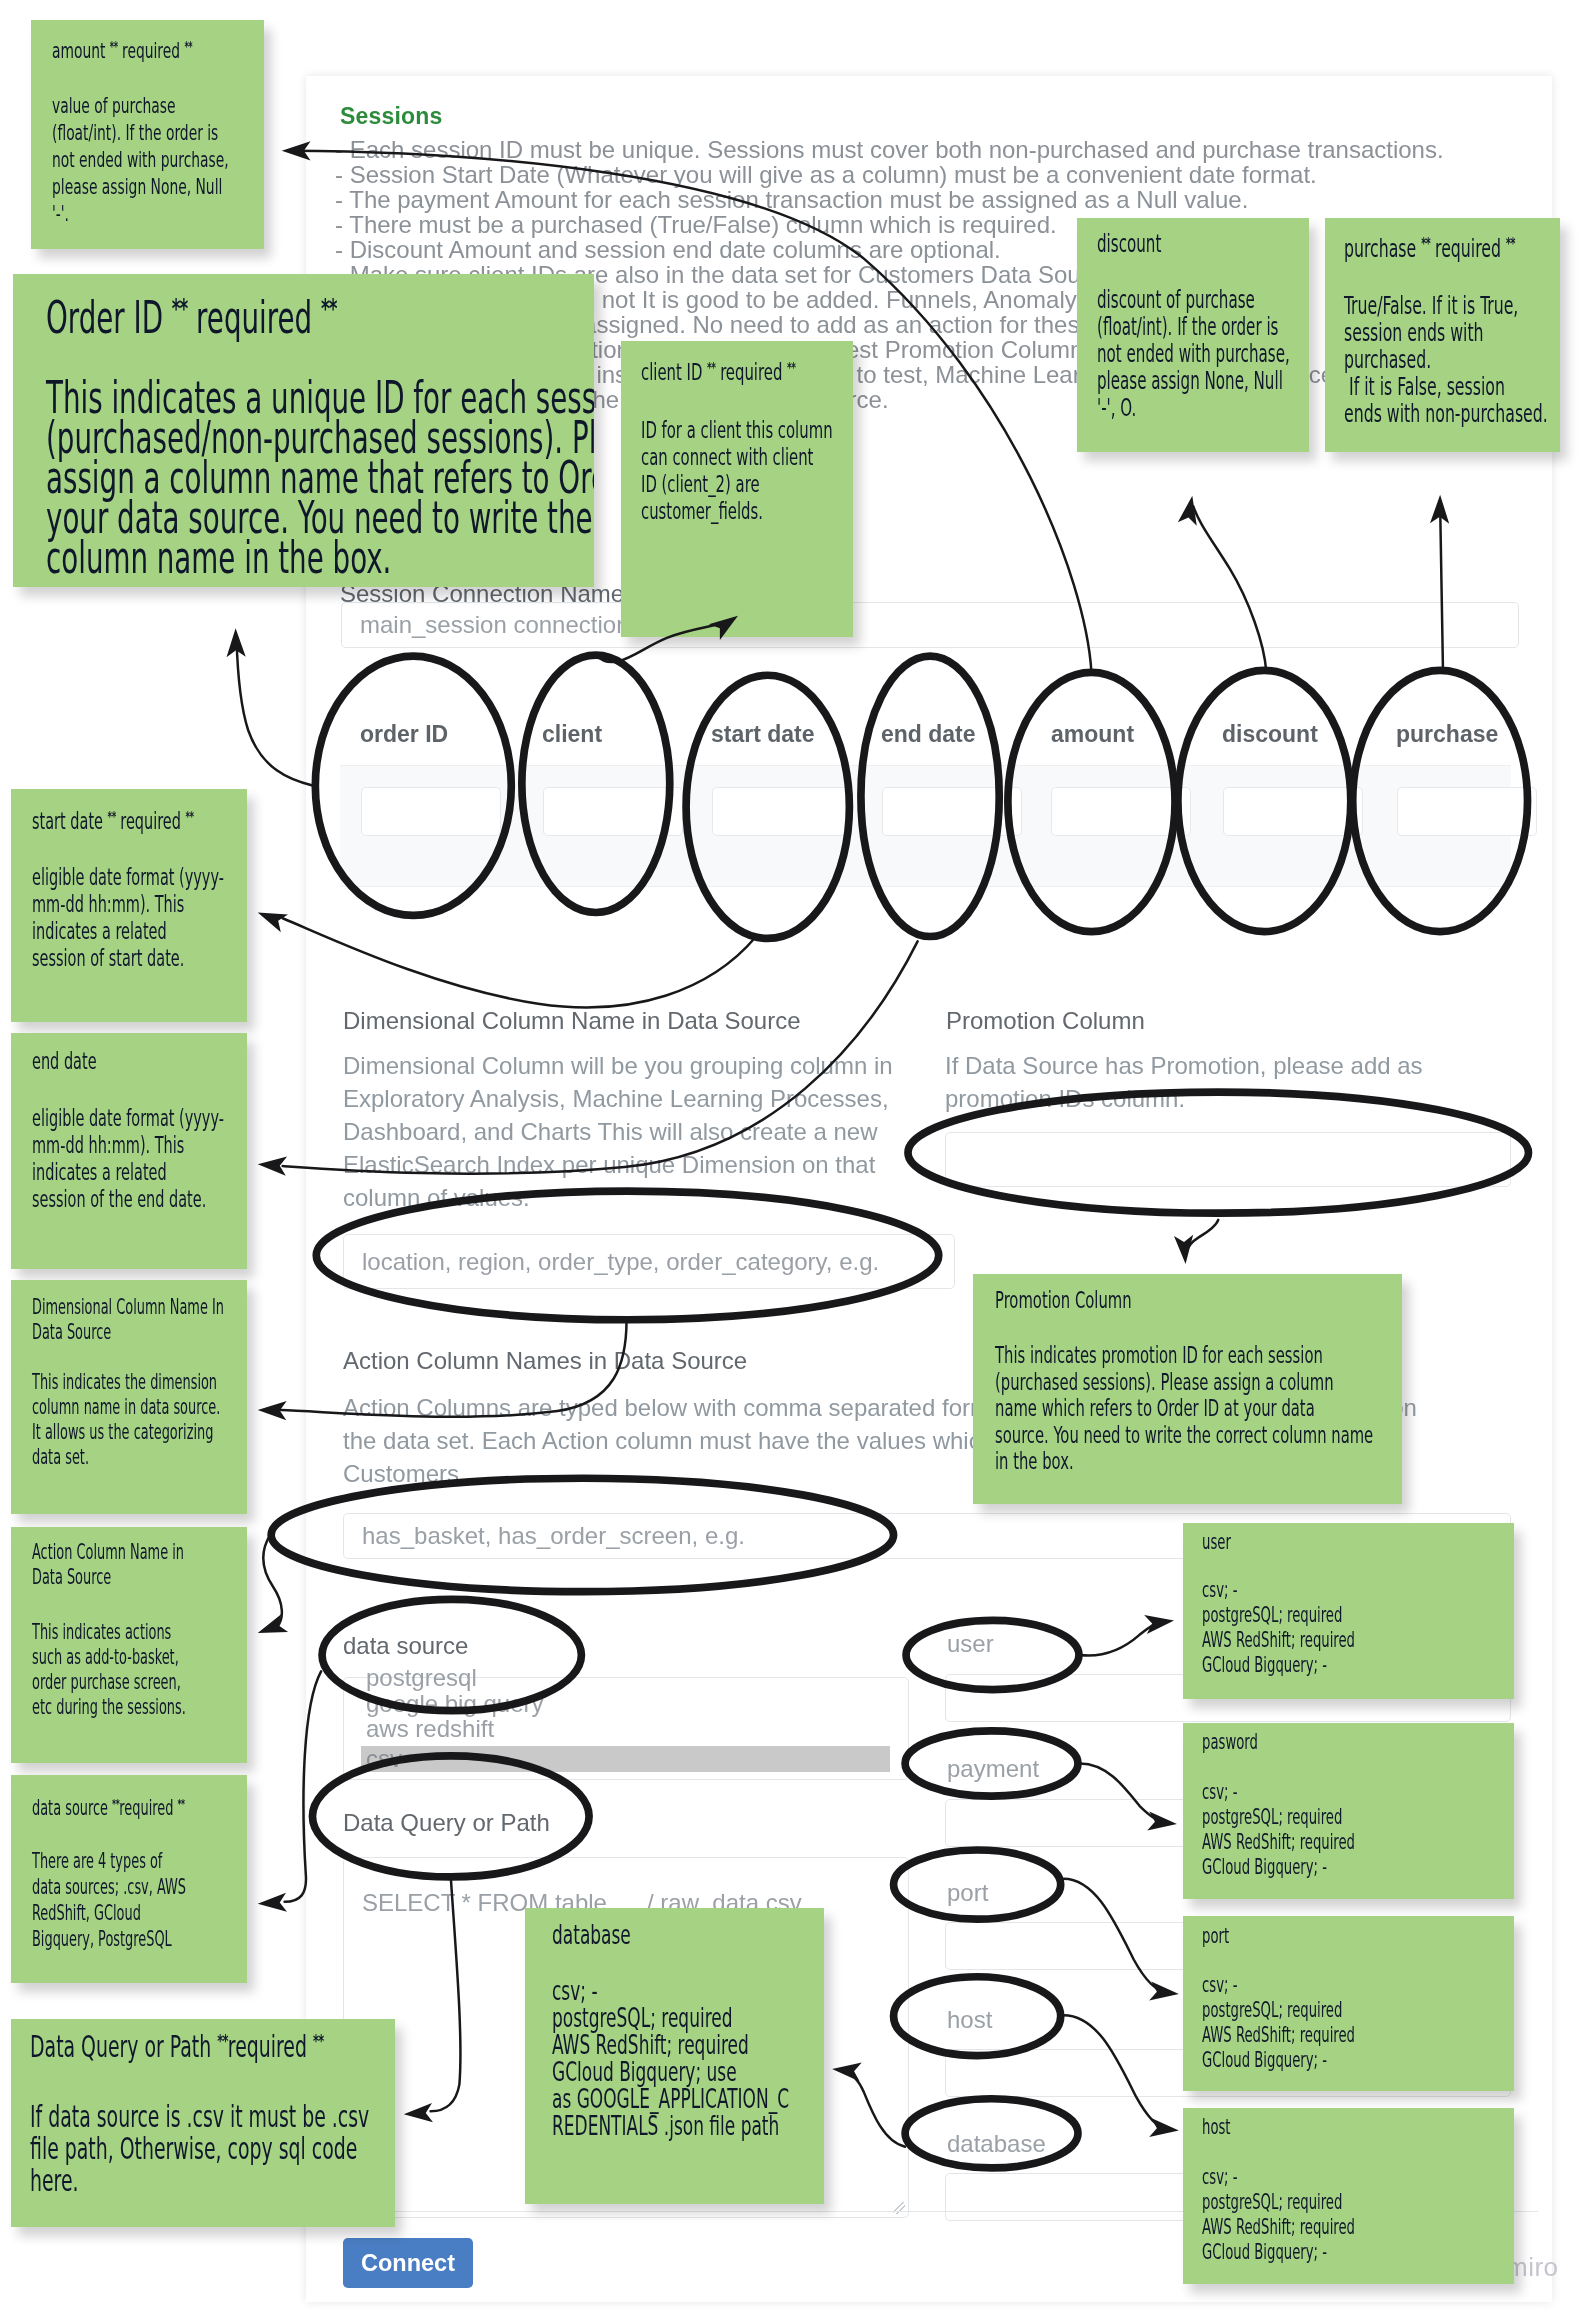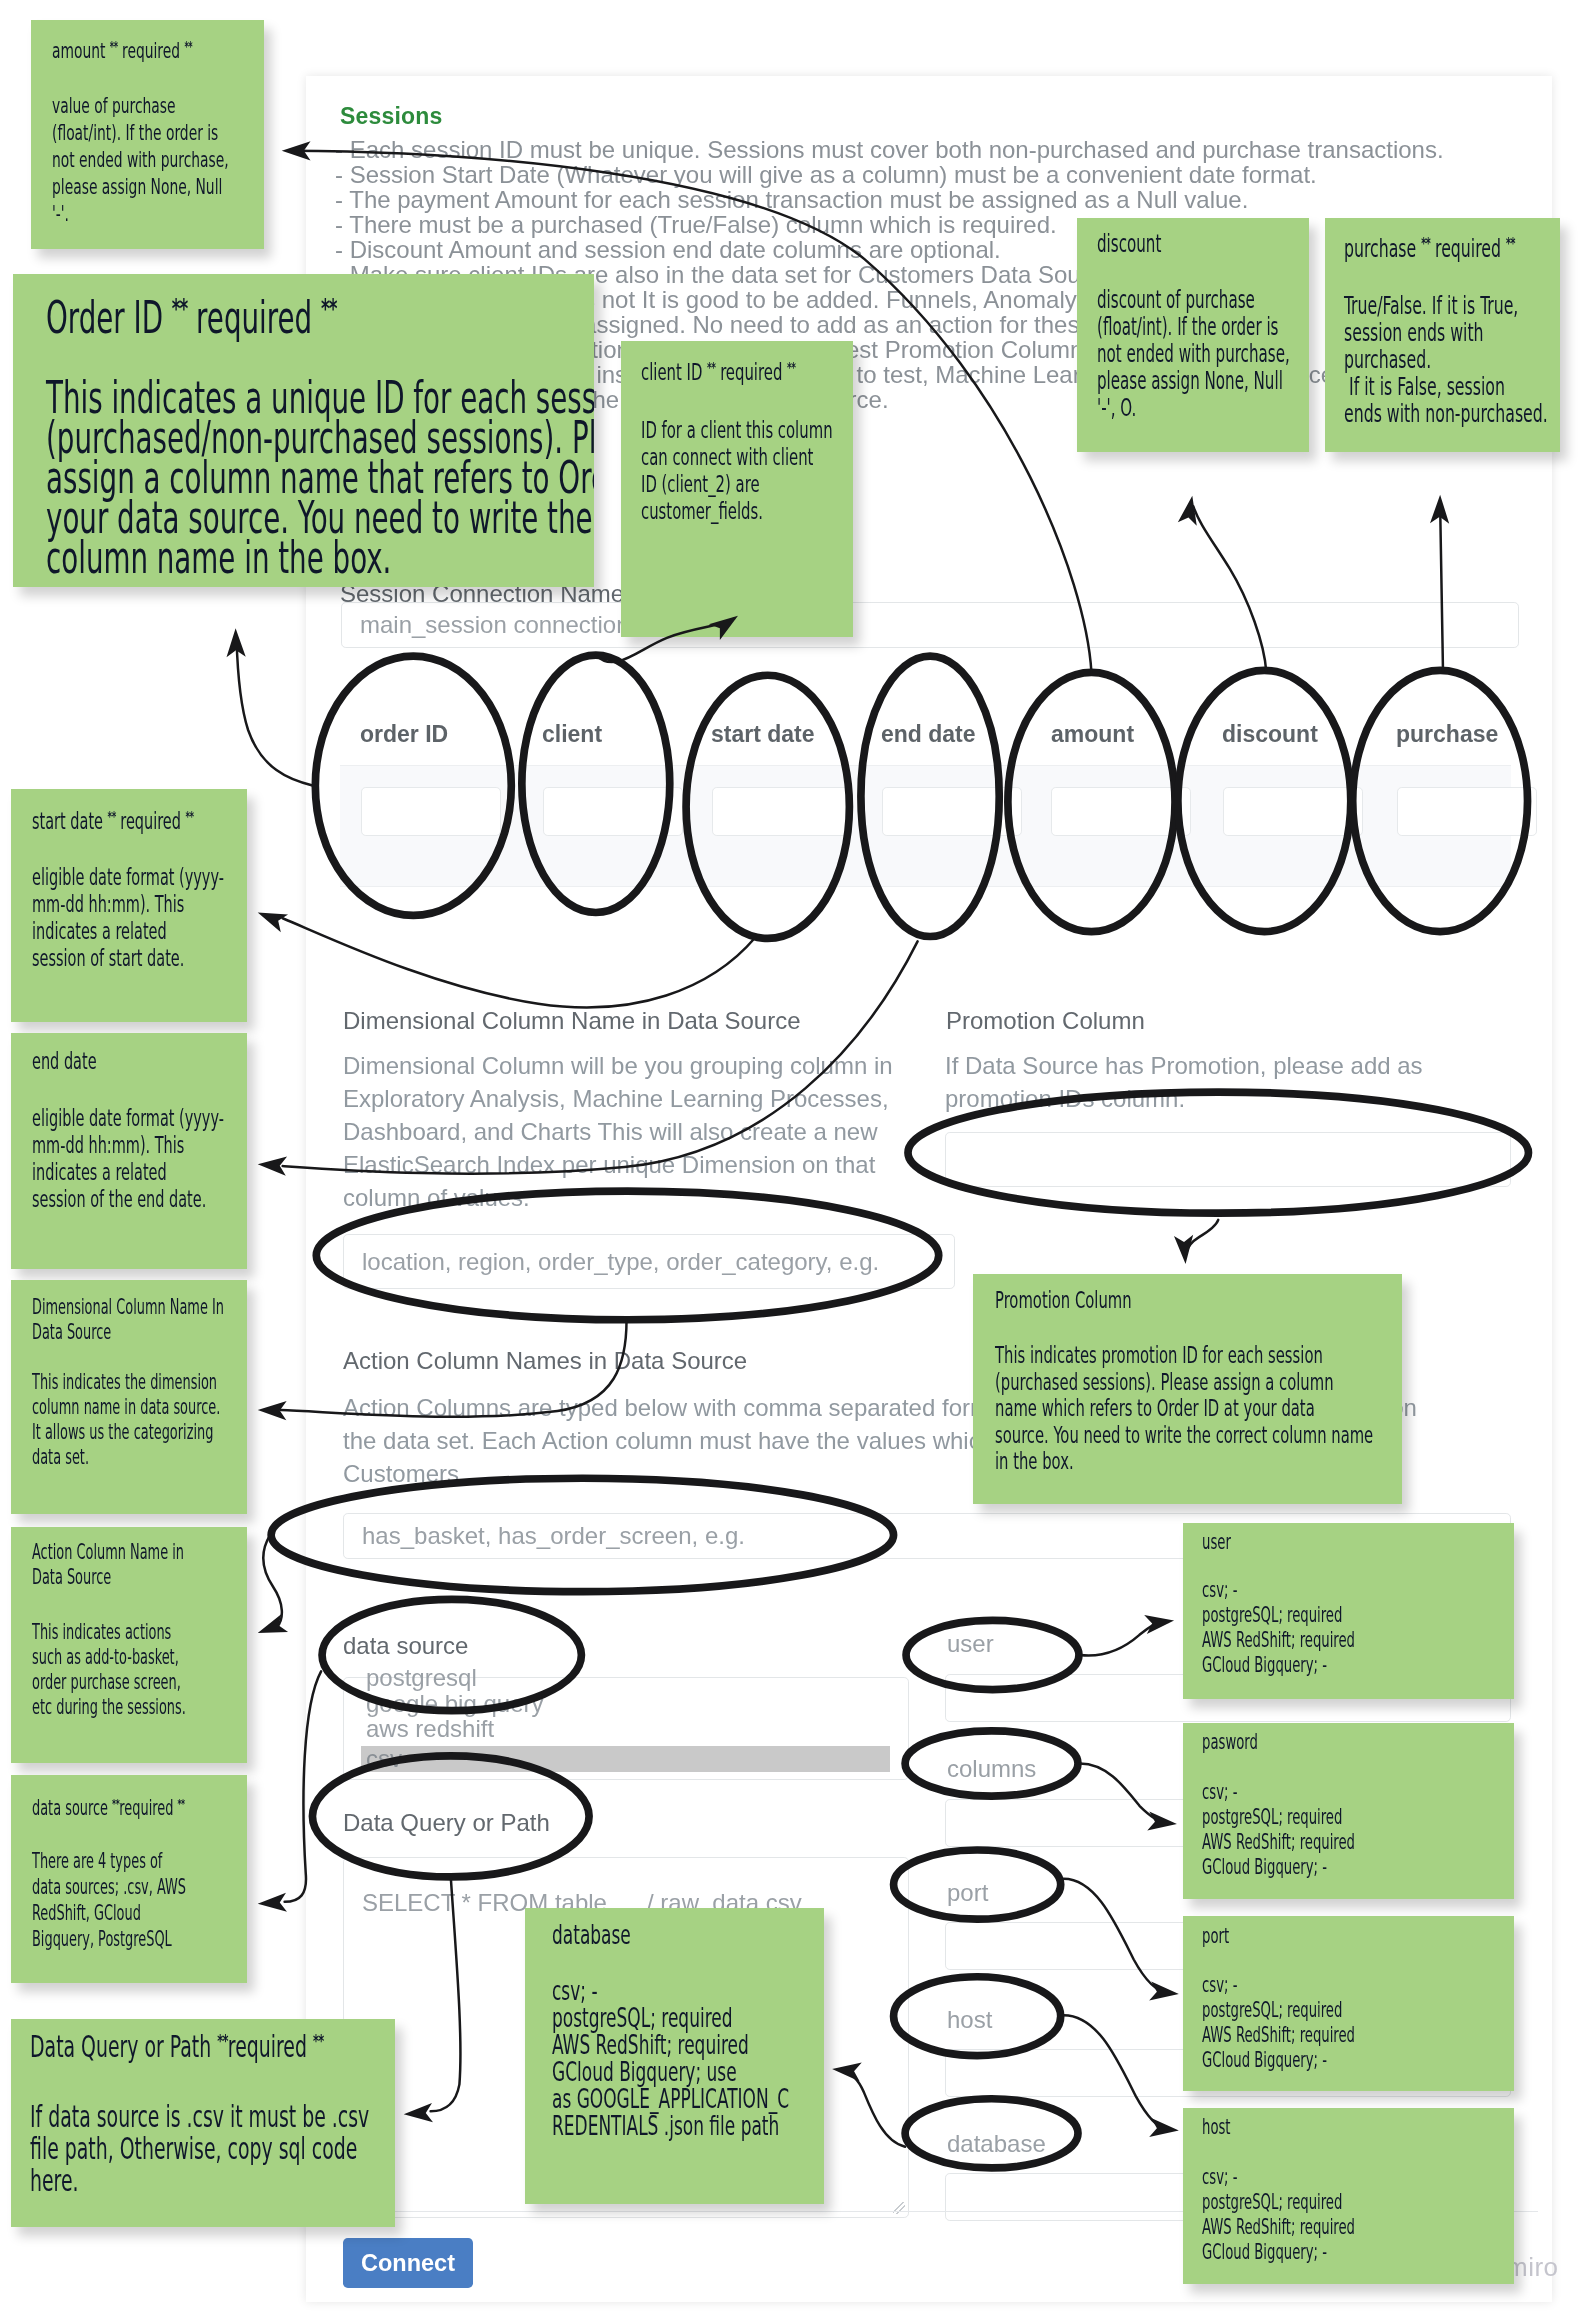--- a/index.html
+++ b/index.html
@@ -115,21 +115,21 @@
 
     <div class="fld-label" style="left:37px;top:1733px;">Data Query or Path</div>
     <div class="inp" style="left:37px;top:1781px;width:566px;height:361px;">
       <span class="ph" style="top:31px;transform:none;">SELECT * FROM table .... / raw_data.csv</span>
       <span class="resize-grip"></span>
     </div>
 
     <div id="creds">
         <div class="fld-label cred-lbl" style="left:641px;top:1554px;">user</div>
         <div class="inp" style="left:639px;top:1598px;width:566px;height:48px;"></div>
-        <div class="fld-label cred-lbl" style="left:641px;top:1679px;">columns</div>
+        <div class="fld-label cred-lbl" style="left:641px;top:1679px;">payment</div>
         <div class="inp" style="left:639px;top:1723px;width:566px;height:48px;"></div>
         <div class="fld-label cred-lbl" style="left:641px;top:1803px;">port</div>
         <div class="inp" style="left:639px;top:1846px;width:566px;height:48px;"></div>
         <div class="fld-label cred-lbl" style="left:641px;top:1930px;">host</div>
         <div class="inp" style="left:639px;top:1973px;width:566px;height:48px;"></div>
         <div class="fld-label cred-lbl" style="left:641px;top:2054px;">database</div>
         <div class="inp" style="left:639px;top:2097px;width:566px;height:48px;"></div>
       </div>
 
     <div class="divider" style="left:13.4px;top:2135px;width:1219px;"></div>

